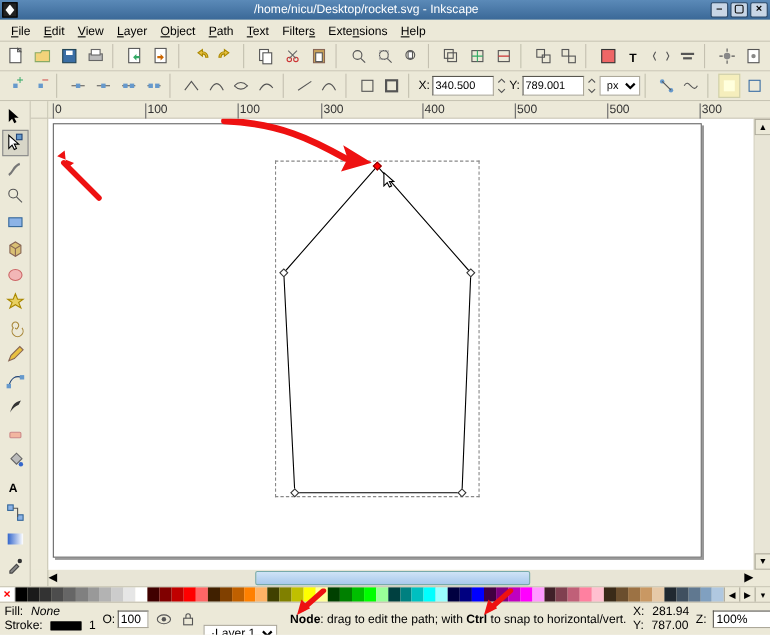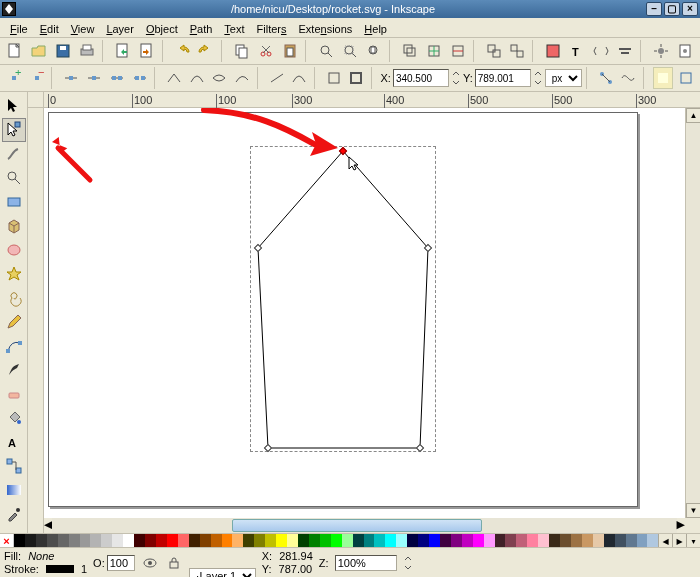--- a/index.html
+++ b/index.html
@@ -627,20 +627,32 @@
       </svg>
     </div>
   <div class="tool-btn" style="width:18px;height:18px">
       <svg width="14" height="14">
         <rect x="3" y="6" width="8" height="6" fill="none" stroke="#555"></rect>
         <path d="M5 6V4a2 2 0 014 0v2" fill="none" stroke="#555"></path>
       </svg>
     </div>
   <select class="layer-sel"><option>·Layer 1</option></select>
 
+  <div style="flex:1;position:relative;padding-left:6px;">
+    <b>Node</b><span>: drag to edit the path; with </span><b>Ctrl</b><span> to snap to horizontal/vert.</span>
+    
+    <svg style="position:absolute;left:10px;top:-22px;" width="30" height="26">
+        <path d="M26 2 L8 18" stroke="#e11" stroke-width="5" stroke-linecap="round"></path>
+        <path d="M2 24l4-14 8 8z" fill="#e11"></path>
+      </svg>
+    <svg style="position:absolute;left:180px;top:-22px;" width="30" height="26">
+        <path d="M26 2 L8 18" stroke="#e11" stroke-width="5" stroke-linecap="round"></path>
+        <path d="M2 24l4-14 8 8z" fill="#e11"></path>
+      </svg>
+  </div>
 
   <div class="fillstroke">
     <div class="fsrow"><span>X:</span>&nbsp;<span>281.94</span></div>
     <div class="fsrow"><span>Y:</span>&nbsp;<span>787.00</span></div>
   </div>
   <span>Z:</span>
   <input class="zoom-box" value="100%" style="">
   <svg width="10" height="16">
       <path d="M2 5l3-3 3 3M2 11l3 3 3-3" stroke="#555" fill="none"></path>
     </svg>

